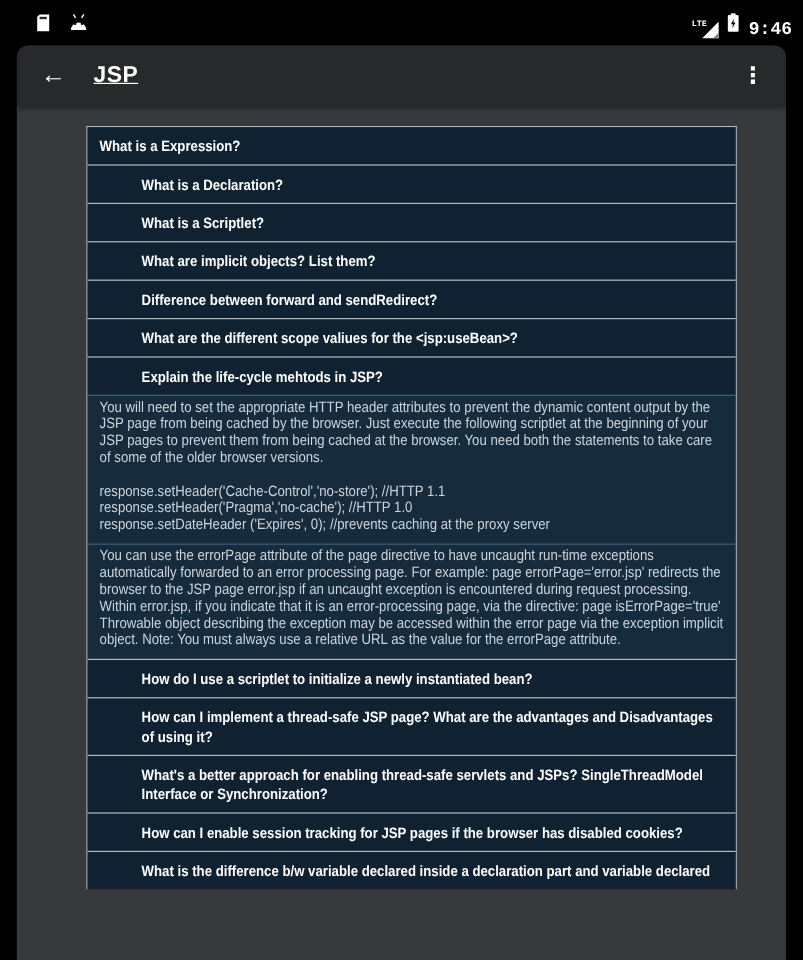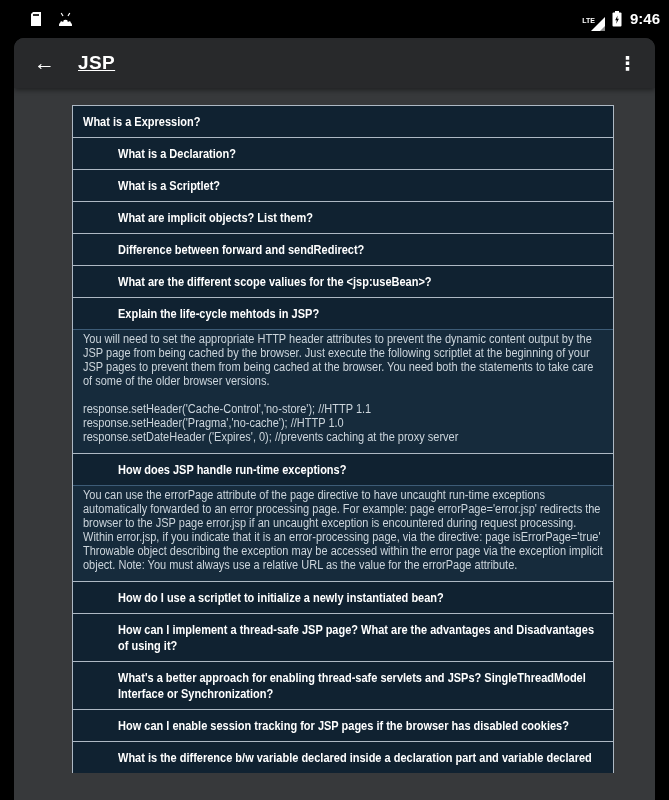--- a/index.html
+++ b/index.html
@@ -14,21 +14,21 @@
   }
   *{box-sizing:border-box;margin:0;padding:0;}
   html,body{width:669px;height:800px;overflow:hidden;background:#000;
     font-family:"Liberation Sans","DejaVu Sans",sans-serif;}
 
   
   .status-bar{position:absolute;top:0;left:0;width:669px;height:38px;background:#000;
     display:flex;align-items:center;justify-content:space-between;
     padding:4px 9px 0 30px;color:#fff;}
   .sb-left{display:flex;align-items:center;gap:15px;}
-  .sb-right{display:flex;gap:5px;}
+  .sb-right{display:flex;align-items:flex-end;gap:5px;font-family:Liberation Mono, monospace;}
   .lte-wrap{display:flex;align-items:flex-end;position:relative;margin-right:2px;}
   .lte-label{font-size:7px;font-weight:bold;color:#fff;position:relative;top:-7px;margin-right:-4px;}
   .sb-time{font-size:15px;font-weight:600;color:#fff;line-height:15px;margin-left:3px;}
 
   
   .app{position:absolute;left:14px;right:14px;top:38px;bottom:0;background:var(--content-bg);
     border-radius:10px 10px 0 0;overflow:hidden;}
   .toolbar{height:50px;background:var(--toolbar-bg);display:flex;align-items:center;
     padding:0 14px 0 20px;box-shadow:0 2px 5px rgba(0,0,0,.45);position:relative;z-index:2;}
   .back{color:#fff;font-size:21px;font-weight:bold;line-height:20px;cursor:default;}
@@ -150,23 +150,20 @@
     <div class="answer">
       <span class="a-text">You will need to set the appropriate HTTP header attributes to prevent the dynamic content output by the JSP page from being cached by the browser. Just execute the following scriptlet at the beginning of your JSP pages to prevent them from being cached at the browser. You need both the statements to take care of some of the older browser versions.
 
 response.setHeader('Cache-Control','no-store'); //HTTP 1.1
 response.setHeader('Pragma','no-cache'); //HTTP 1.0
 response.setDateHeader ('Expires', 0); //prevents caching at the proxy server</span>
     </div>
   </div>
 
   <div class="faq-item">
-    <div class="question">
-      <span class="q-text">How does JSP handle run-time exceptions?</span>
-    </div>
     <div class="answer">
       <span class="a-text">You can use the errorPage attribute of the page directive to have uncaught run-time exceptions automatically forwarded to an error processing page. For example: page errorPage='error.jsp' redirects the browser to the JSP page error.jsp if an uncaught exception is encountered during request processing. Within error.jsp, if you indicate that it is an error-processing page, via the directive: page isErrorPage='true' Throwable object describing the exception may be accessed within the error page via the exception implicit object. Note: You must always use a relative URL as the value for the errorPage attribute.</span>
     </div>
   </div>
 
   <div class="faq-item">
     <div class="question">
       <span class="q-text">How do I use a scriptlet to initialize a newly instantiated bean?</span>
     </div>
 

